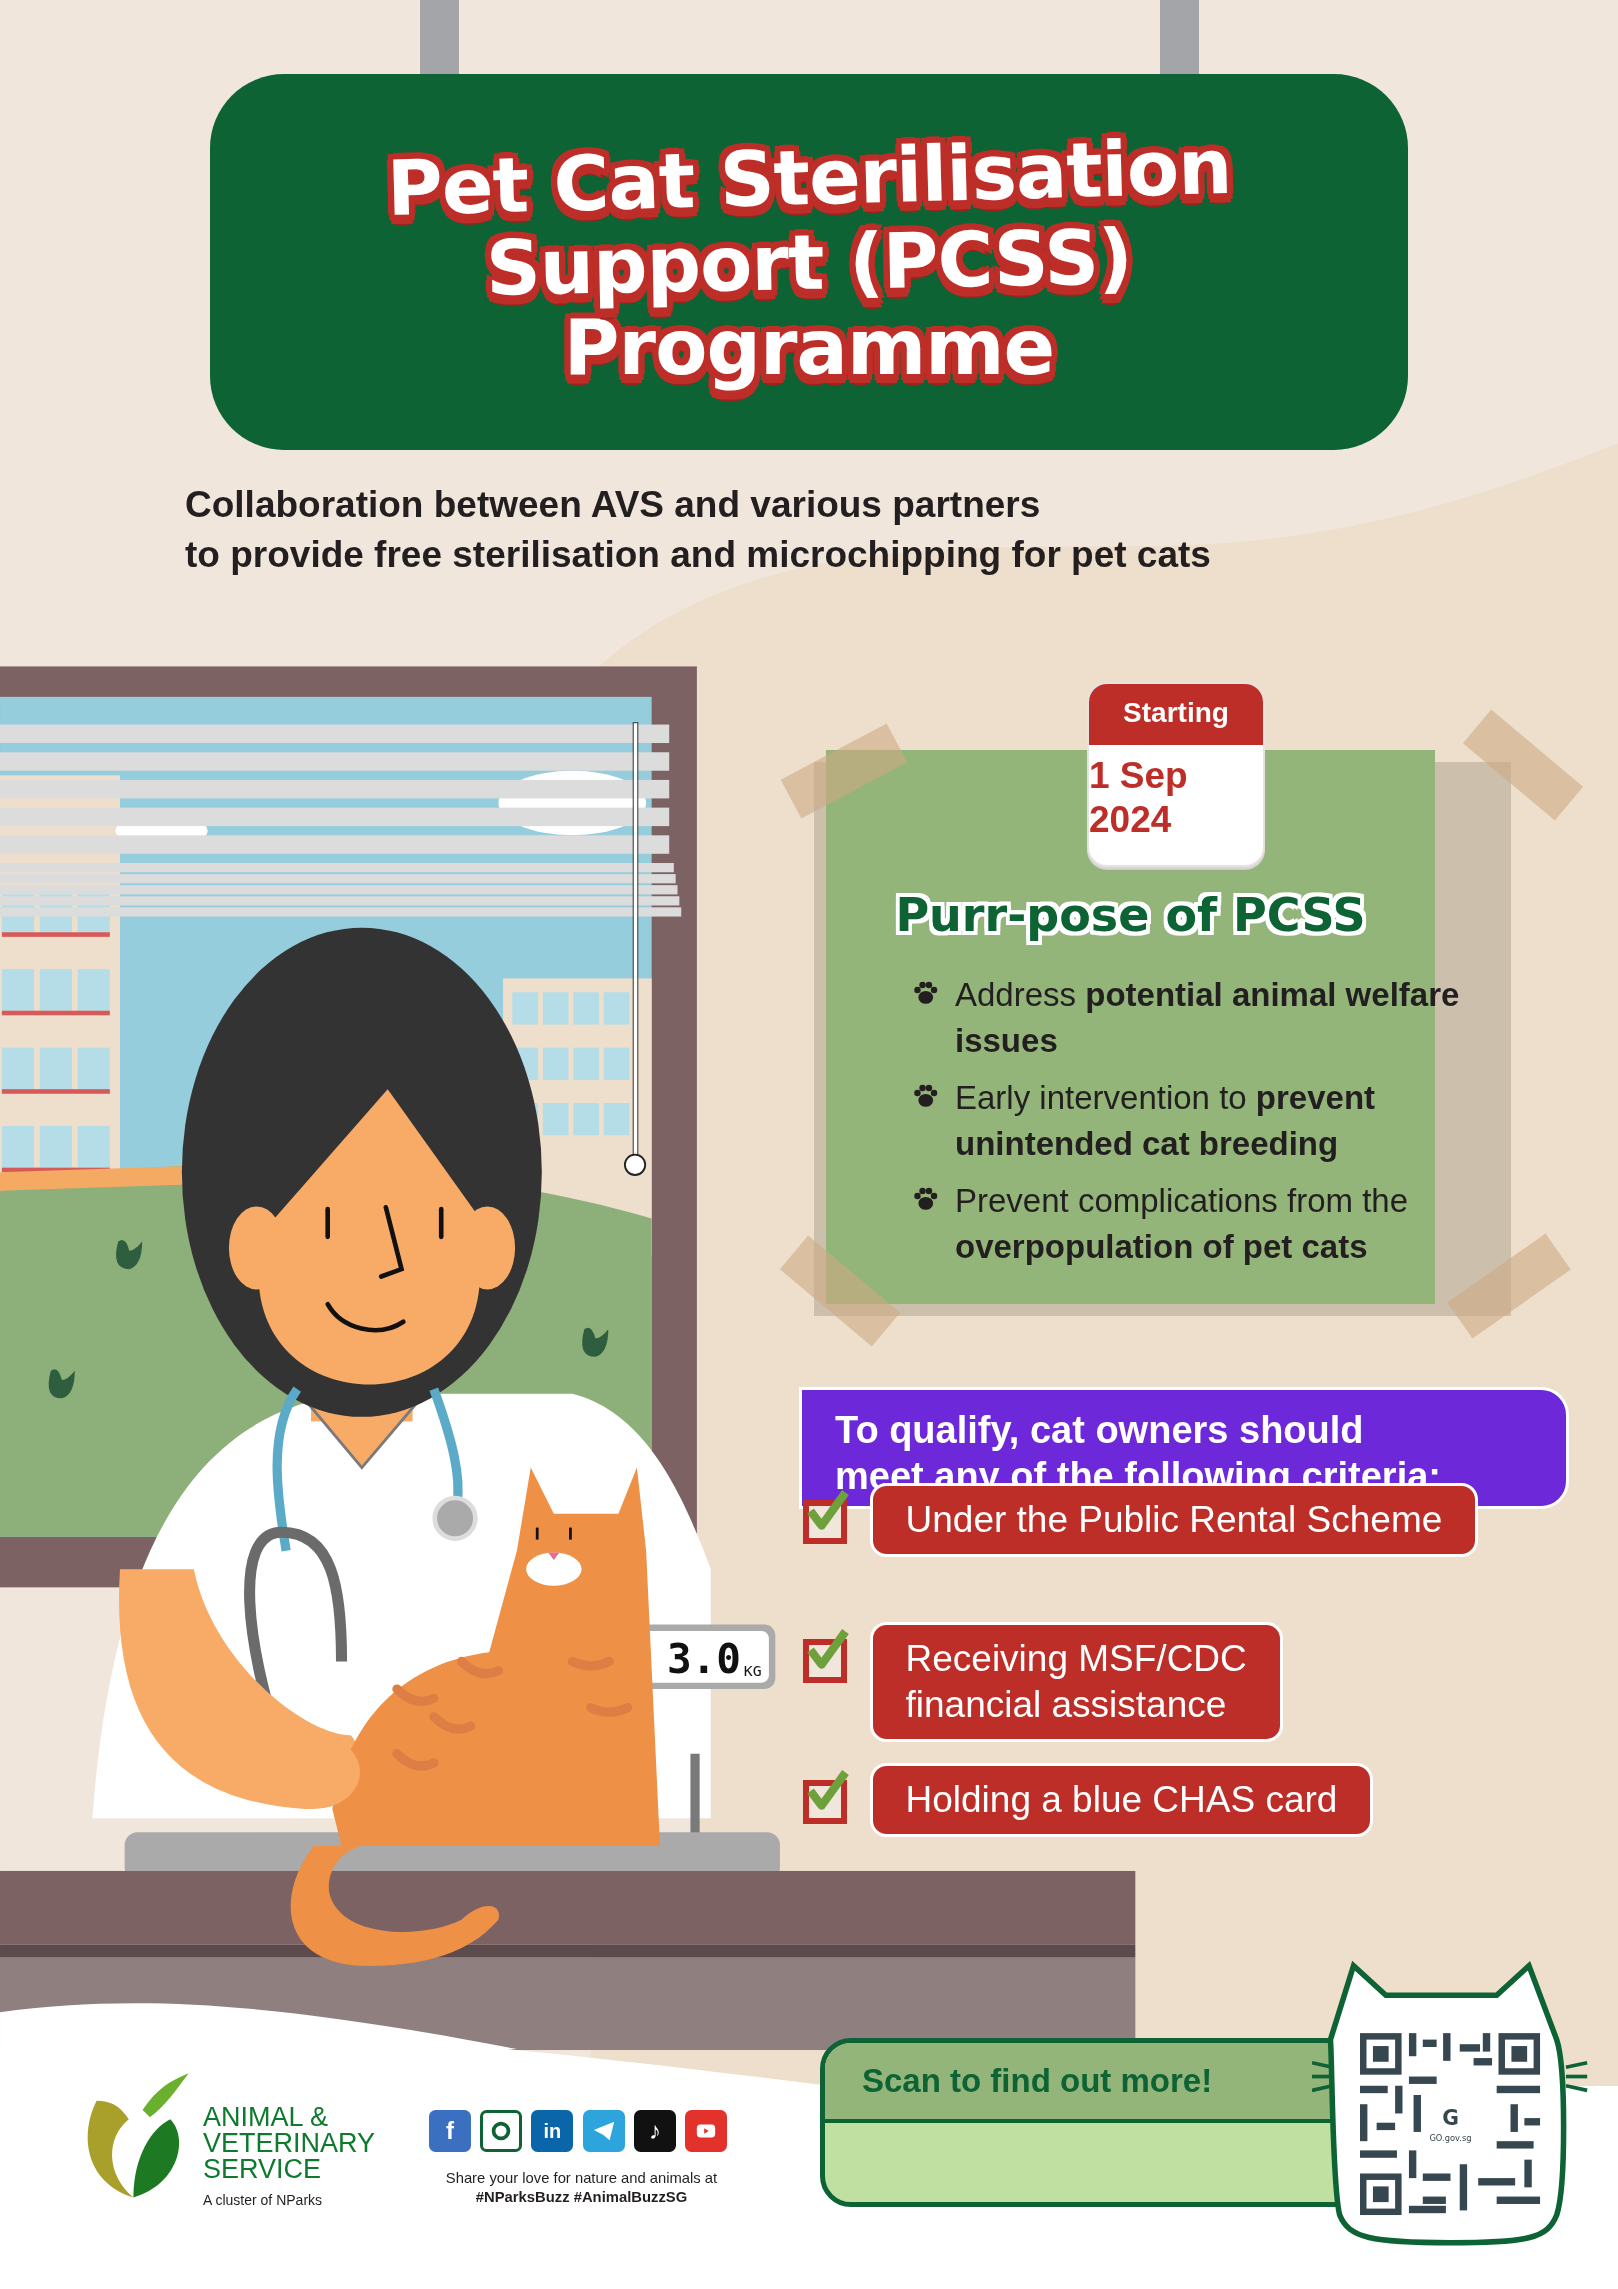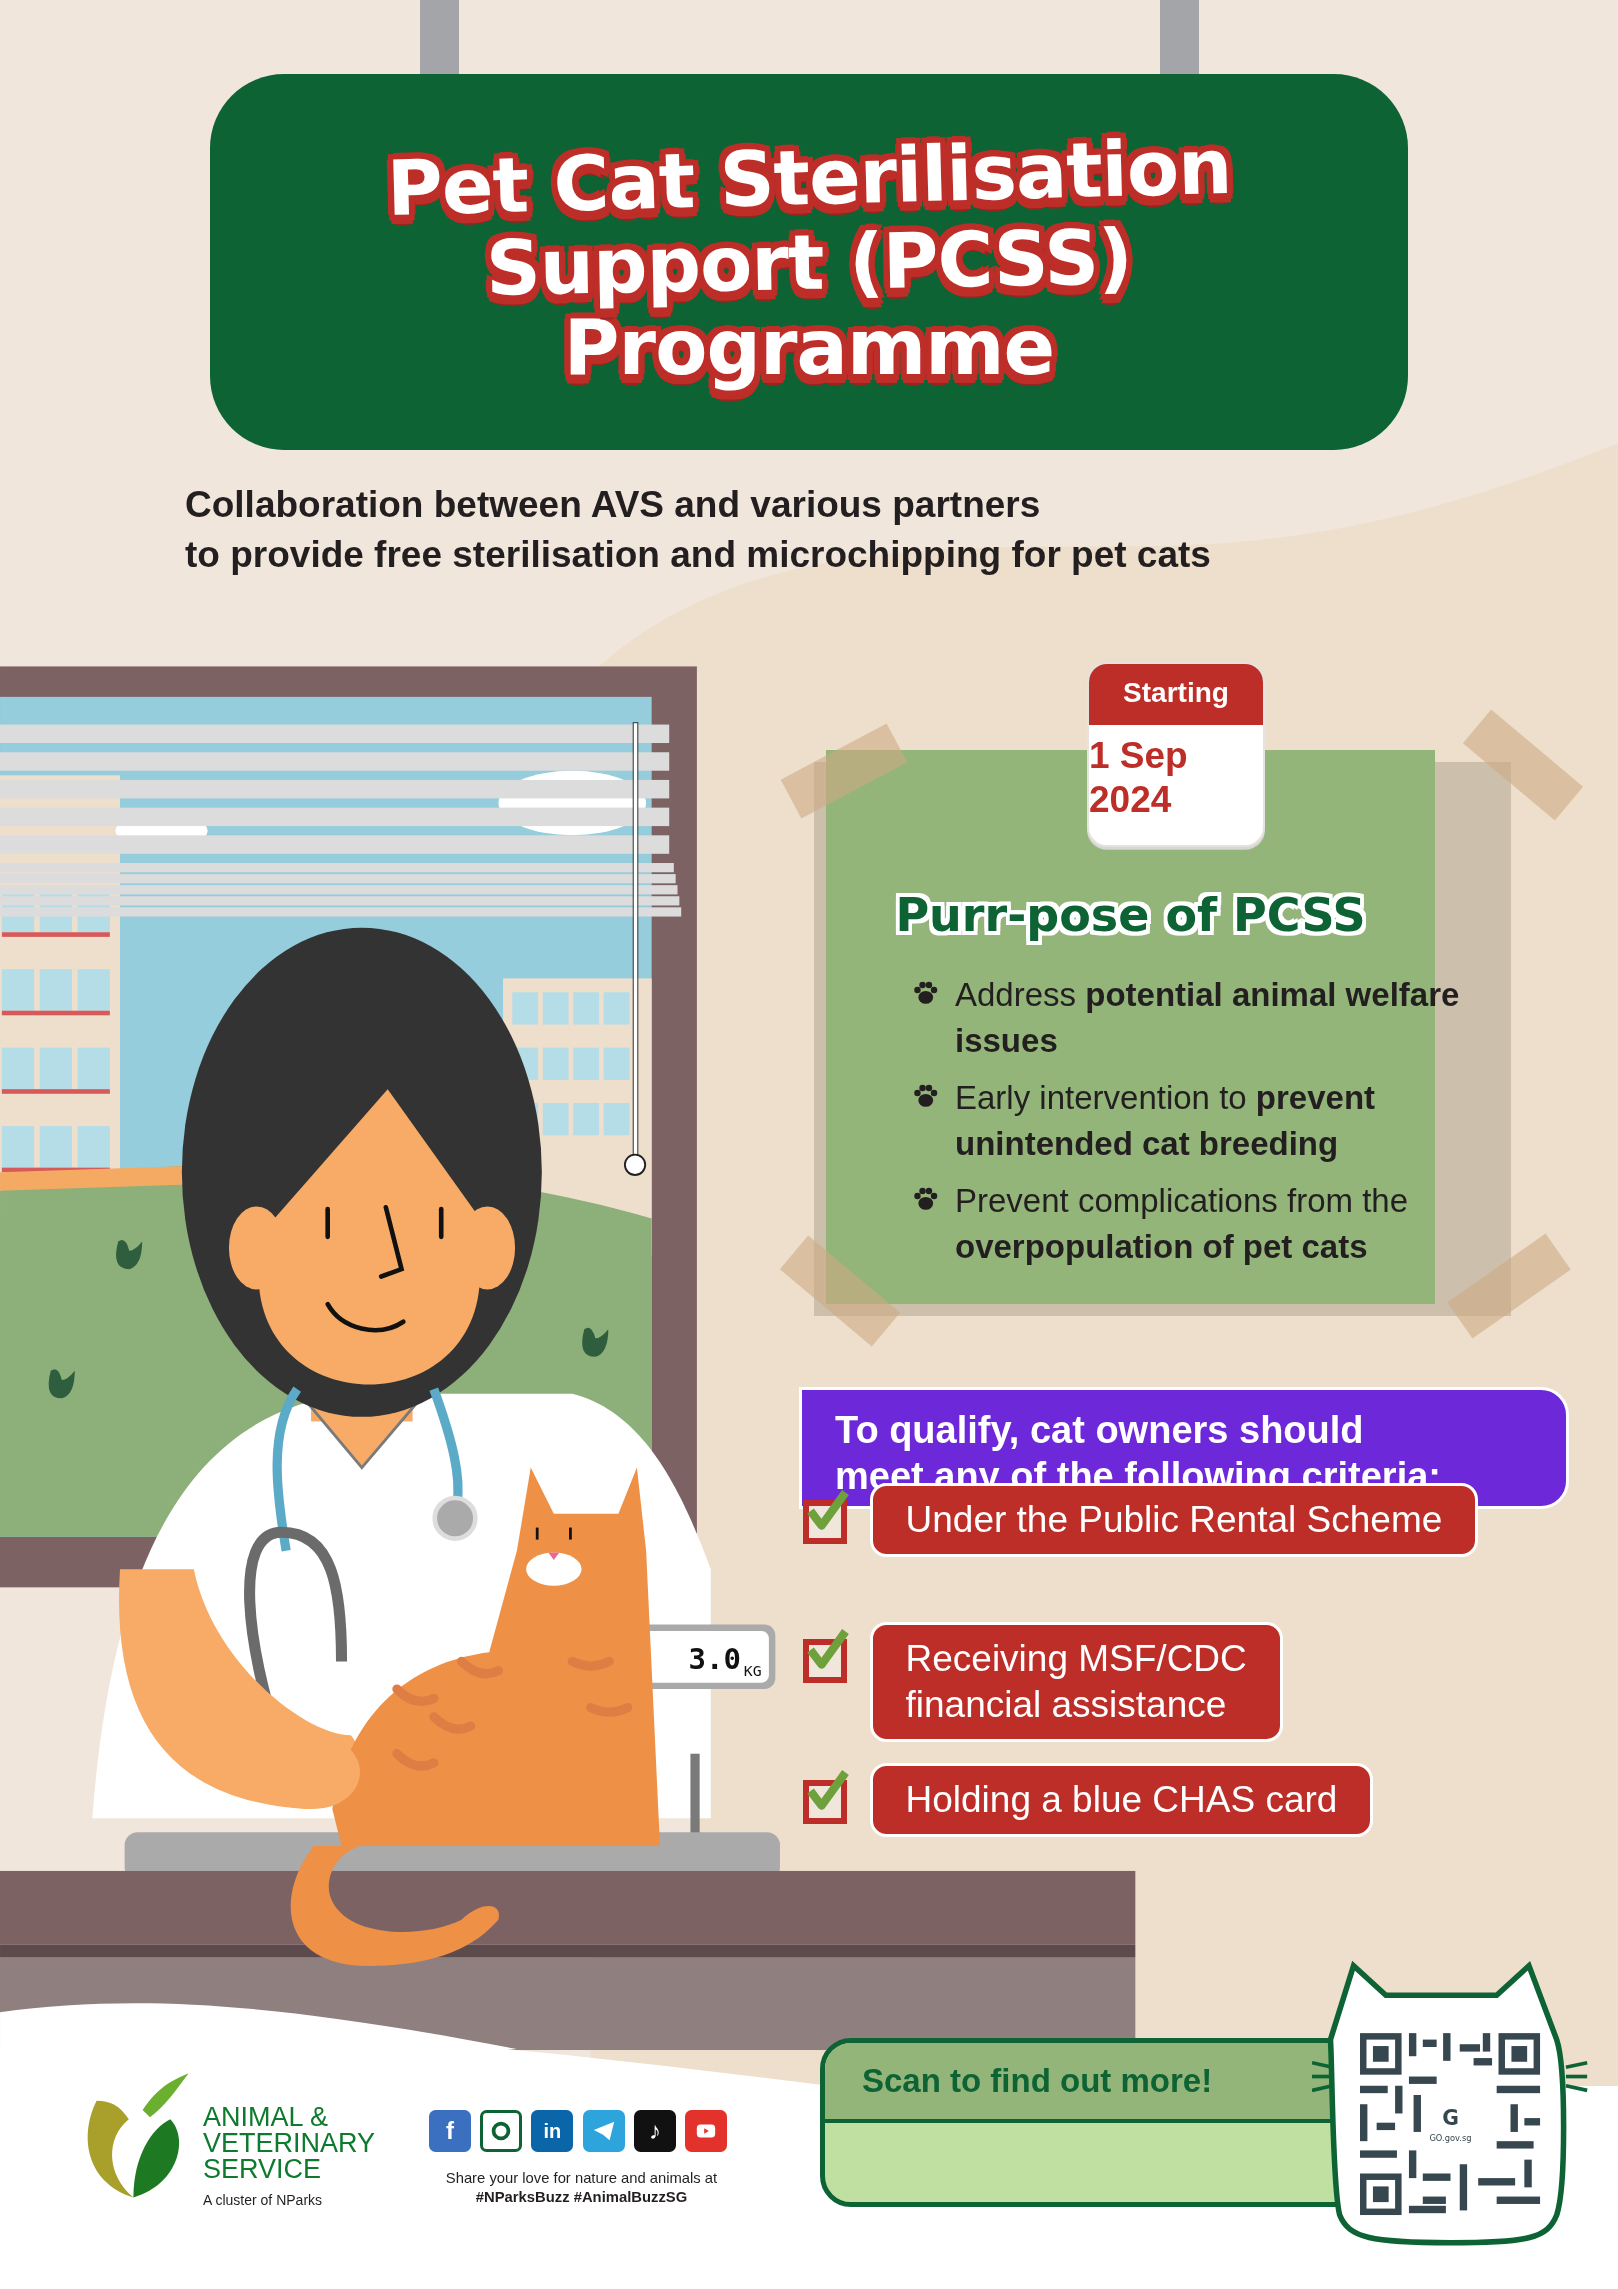--- a/index.html
+++ b/index.html
@@ -21,21 +21,21 @@
         0 -6.5px 0 #bd2e28, 0 6.5px 0 #bd2e28, -6.5px 0 0 #bd2e28, 6.5px 0 0 #bd2e28,
         -3.7px 9.2px 0 #bd2e28, 3.7px 9.2px 0 #bd2e28, 0 11px 0 #9c241f; }
   .title-line.l1 { transform:rotate(-1.5deg); }
   .title-line.l2 { transform:rotate(-1deg); }
   
   #subtitle { position:absolute; left:185px; top:480px; width:1250px; text-align:left;
        font-weight:700; font-size:37px; line-height:50px; color:#231f20; }
   
   #scene { position:absolute; left:0; top:0; width:1619px; height:2290px; }
   
-  #calendar { position:absolute; left:1087px; top:662px; width:174px; height:181px;
+  #calendar { position:absolute; left:1087px; top:682px; width:174px; height:181px;
        background:#fff; border-radius:20px; box-shadow:0 2.8px 0 #d6d6d6; overflow:hidden; z-index:5;
        border:2.8px solid #e6e2de; }
   #calendar .cal-top { background:#bd2e28; color:#fff; font-weight:700; font-size:28px;
        text-align:center; height:61px; line-height:57px; }
   #calendar .cal-date { color:#bd2e28; font-weight:700; font-size:37px; line-height:44px;
        margin-top:9.2px; }
   
   #purpose { position:absolute; left:826px; top:750px; width:609px; height:554px; background:#94b57a; z-index:3; }
   #purpose-shadow { position:absolute; left:814px; top:762px; width:697px; height:554px; background:#b6ab96; opacity:.6; z-index:2; }
   .tape { position:absolute; width:120px; height:44px; background:rgba(205,170,130,0.6); z-index:4; }
@@ -218,21 +218,21 @@
         <path d="M500 1800 q20 20 40 10"></path>
       <path d="M620 1800 q20 10 40 0"></path>
         <path d="M640 1850 q20 10 40 0"></path>
     </g>
   </g>
 
   <ellipse cx="340" cy="1920" rx="50" ry="40" fill="#f7ab66"></ellipse>
 </svg>
 
 <div class="abs" style="left:611px; top:1631px; width:158px; height:52px; display:flex; align-items:flex-end; justify-content:flex-end; padding-right:7.4px; box-sizing:border-box; font-family:'DejaVu Sans Mono', monospace; z-index:6;">
-  <span style="font-size:29px; font-weight:700; line-height:48px; color:#111;">3.0</span>
+  <span style="font-size:41px; font-weight:700; line-height:48px; color:#111;">3.0</span>
   <span style="font-size:14.8px; line-height:24px; color:#111; margin-left:2.8px;">KG</span>
 </div>
 
 <div id="purpose-shadow"></div>
 <div id="purpose">
   <div id="purpose-title">Purr-pose of PCSS</div>
   <ul id="purpose-list">
     <li>
       <svg class="paw" viewBox="0 0 32 32">
           <ellipse cx="16" cy="21" rx="8" ry="7" fill="#231f20"></ellipse>

